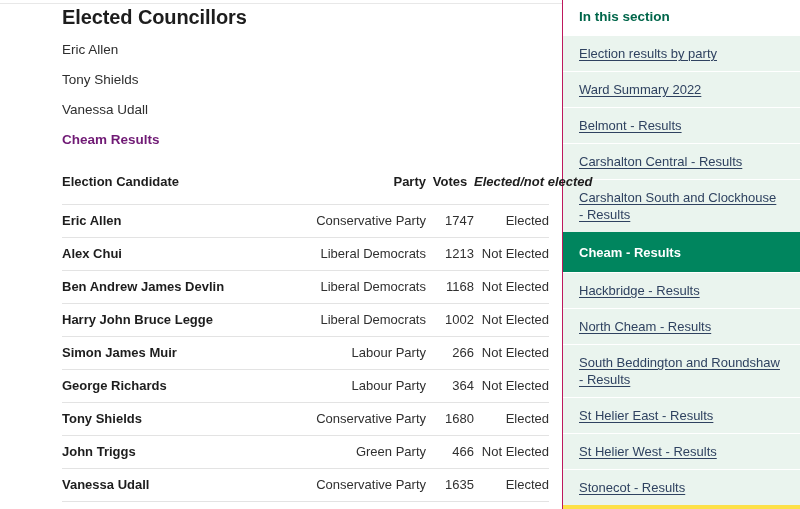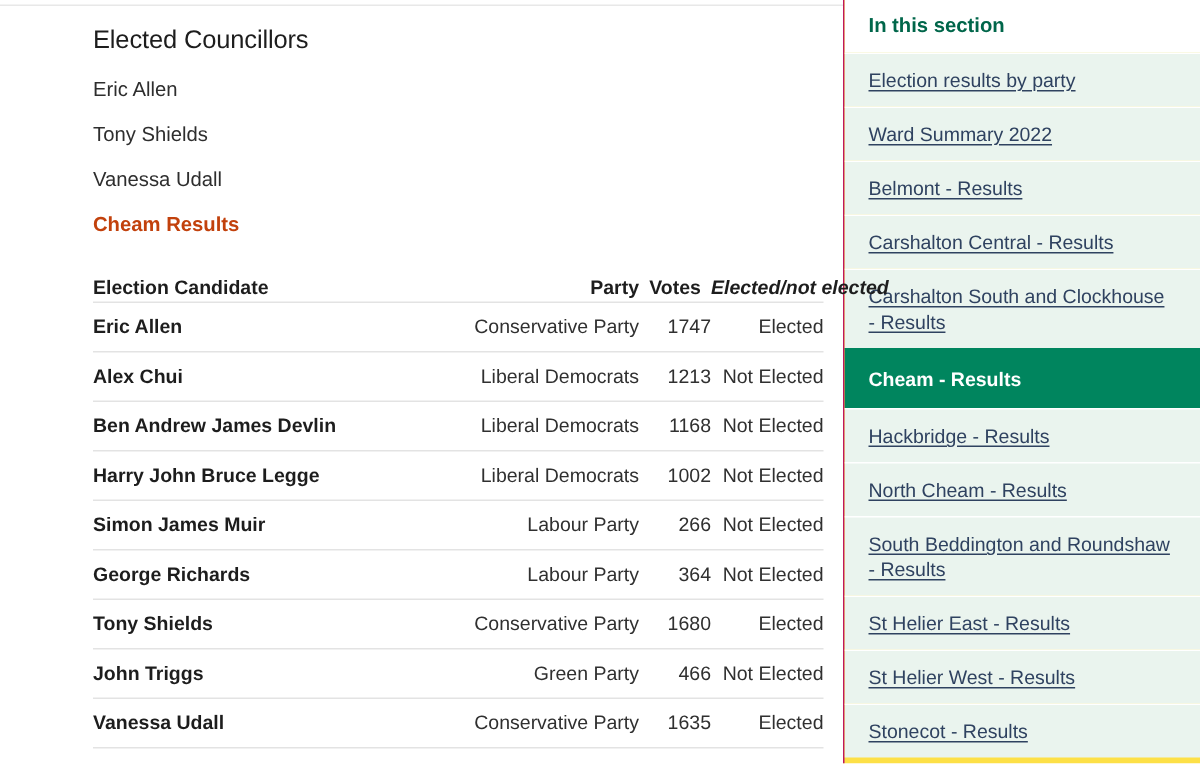--- a/index.html
+++ b/index.html
@@ -33,44 +33,44 @@
 
   
   .main {
     width: 562px;
     box-sizing: border-box;
     padding: 0 13px 0 62px;
     position: relative;
   }
 
   .page-title {
-    font-size: 17px;
-    font-weight: normal;
+    font-size: 20px;
+    font-weight: bold;
     line-height: 22px;
     margin: 0;
-    padding-top: 16px;
+    padding-top: 6px;
     letter-spacing: -0.1px;
     color: #1d1d1d;
   }
 
   .councillor {
     font-size: 13.5px;
     line-height: 16px;
     color: #2e2e2e;
     margin: 0;
   }
   .councillor.c0 { padding-top: 14px; }
   .councillor.c1 { padding-top: 14px; }
   .councillor.c2 { padding-top: 14px; }
 
   .sub-title {
     font-size: 13.5px;
     font-weight: bold;
     line-height: 16px;
-    color: #c2410c;
+    color: #701a75;
     margin: 0;
     padding-top: 14px;
   }
 
   
   table.results {
     width: 487px;
     border-collapse: collapse;
     margin-top: 18px;
     table-layout: fixed;
@@ -82,21 +82,21 @@
     line-height: 16px;
     padding: 8px 0 8px 0;
     border-bottom: 1px solid #e3e3e3;
     vertical-align: middle;
     white-space: nowrap;
   }
 
   table.results th {
     font-weight: bold;
     color: #1d1d1d;
-    padding-bottom: 1px;
+    padding-bottom: 14px;
   }
 
   .col-cand  { width: 228px; text-align: left; }
   .col-party { width: 136px; text-align: right; }
   .col-votes { width: 48px;  text-align: center; }
   .col-res   { width: 75px;  text-align: left; font-style: italic; }
 
   table.results td.cand {
     font-weight: bold;
     color: #1d1d1d;

